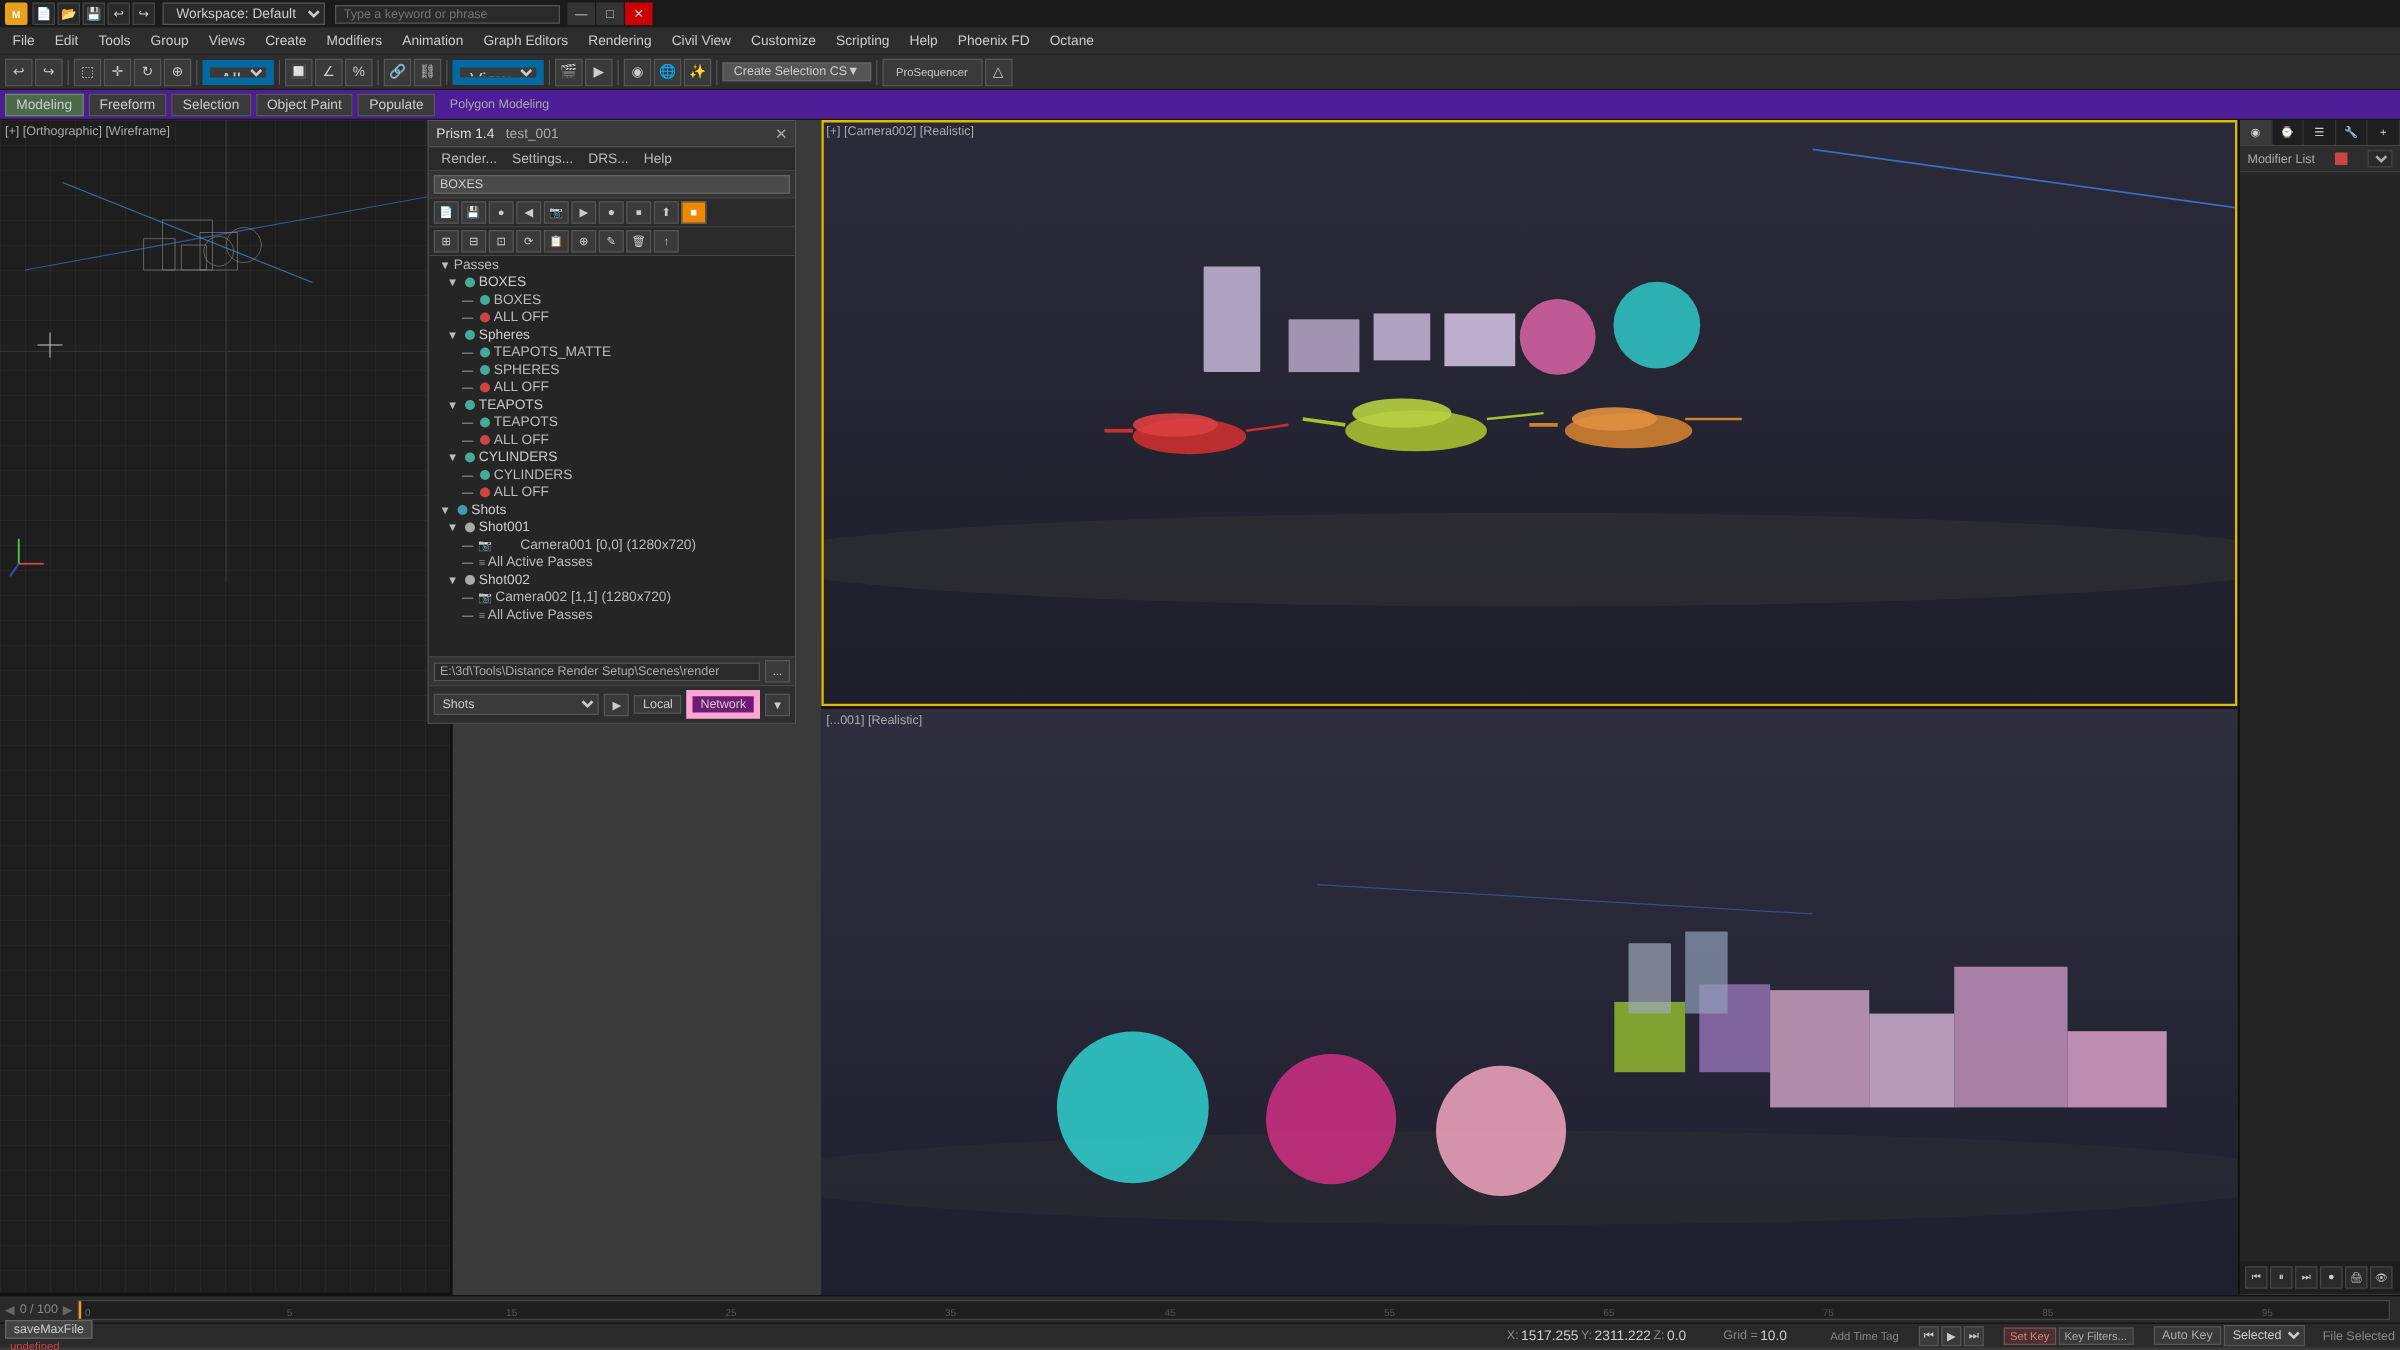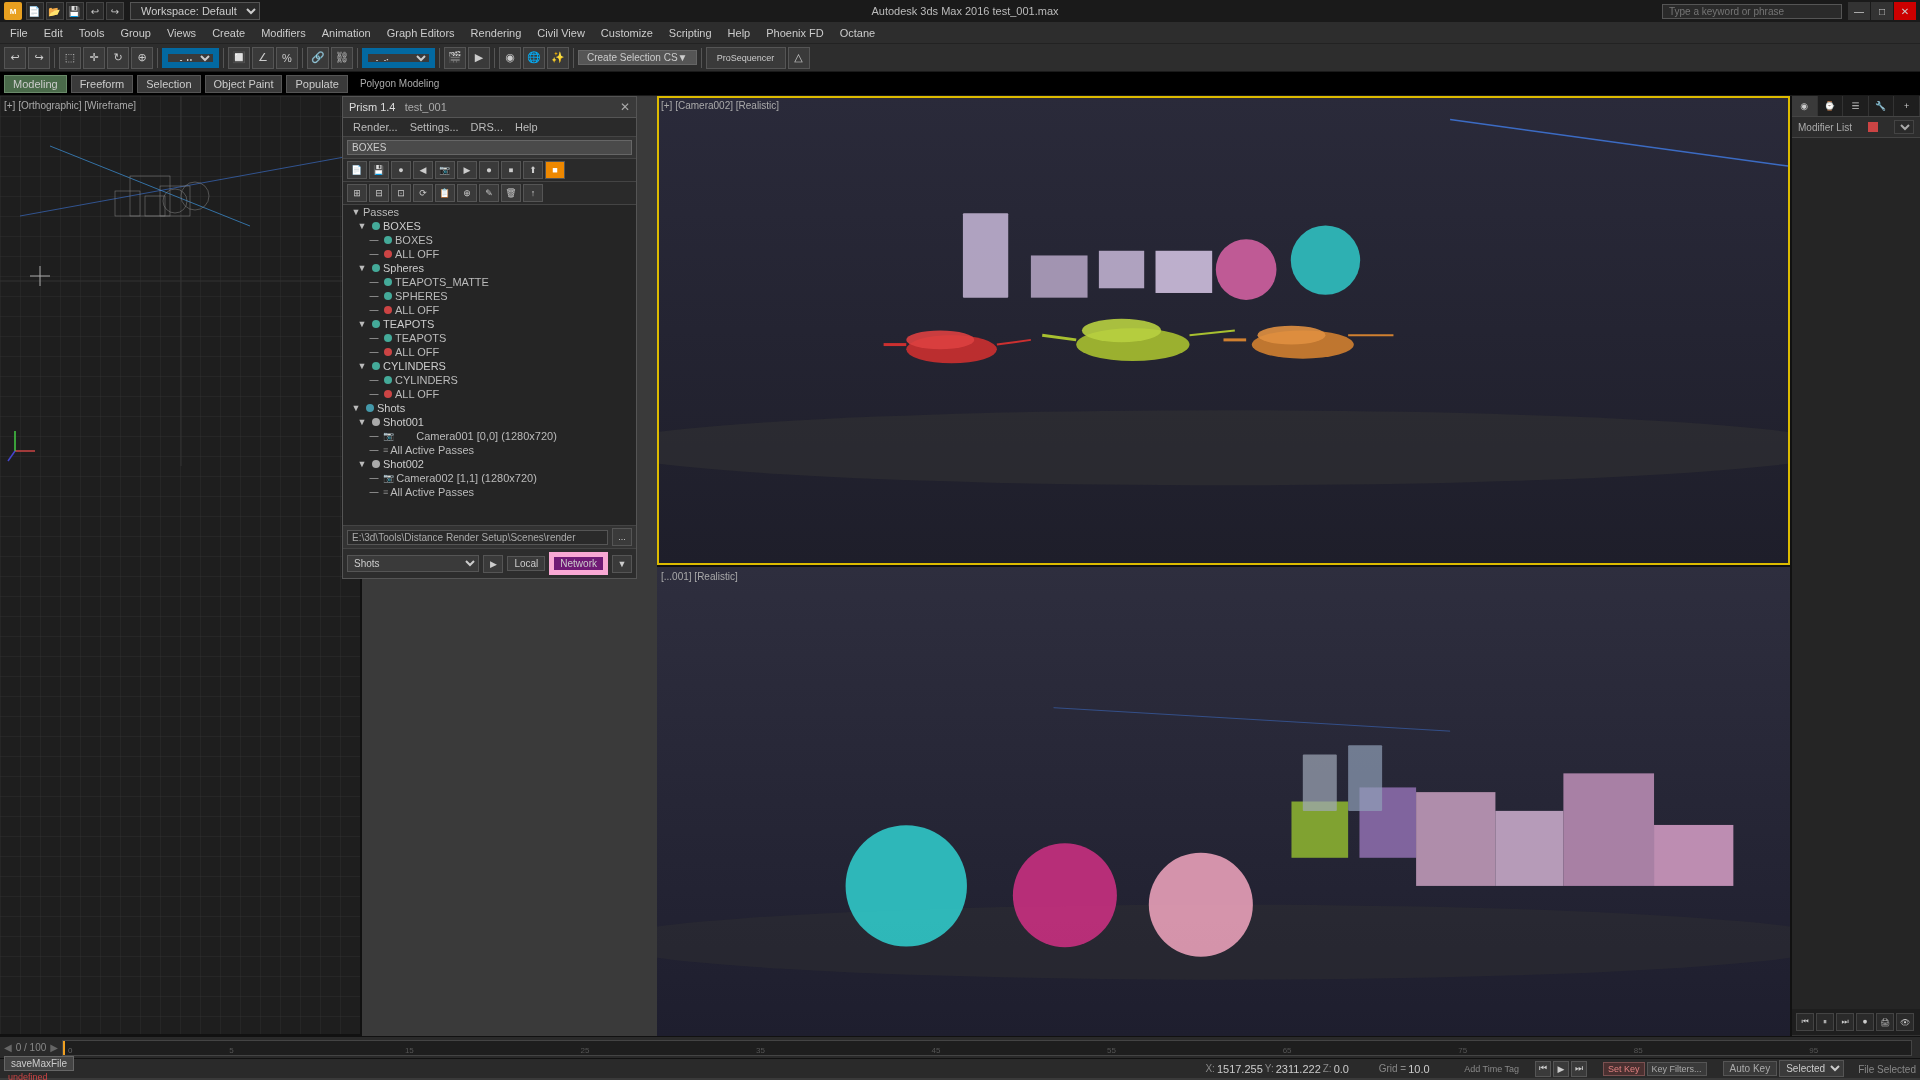--- a/index.html
+++ b/index.html
@@ -120,21 +120,21 @@
       color: #ccc;
       font-size: 15px;
       padding: 1px 4px;
       cursor: pointer;
       height: 20px;
     }
 
     
     #toolbar2 {
       height: 24px;
-      background: #000000;
+      background: #4c1d95;
       display: flex;
       align-items: center;
       padding: 0 4px;
       gap: 4px;
       border-bottom: 1px solid #1a1a1a;
     }
     .toolbar2-item {
       padding: 2px 8px;
       cursor: pointer;
       font-size: 11px;
@@ -451,21 +451,20 @@
   <div class="quick-access">
     <span>📄</span>
     <span>📂</span>
     <span>💾</span>
     <span>↩</span>
     <span>↪</span>
   </div>
   <select class="workspace-dropdown">
     <option>Workspace: Default</option>
   </select>
-  <div class="title-text">Autodesk 3ds Max 2016   test_001.max</div>
   <input type="text" class="search-box" placeholder="Type a keyword or phrase" style="">
   <div class="win-controls">
     <span>—</span>
     <span>□</span>
     <span>✕</span>
   </div>
 </div>
 
 <div id="menubar">
   <span class="menu-item">File</span>

